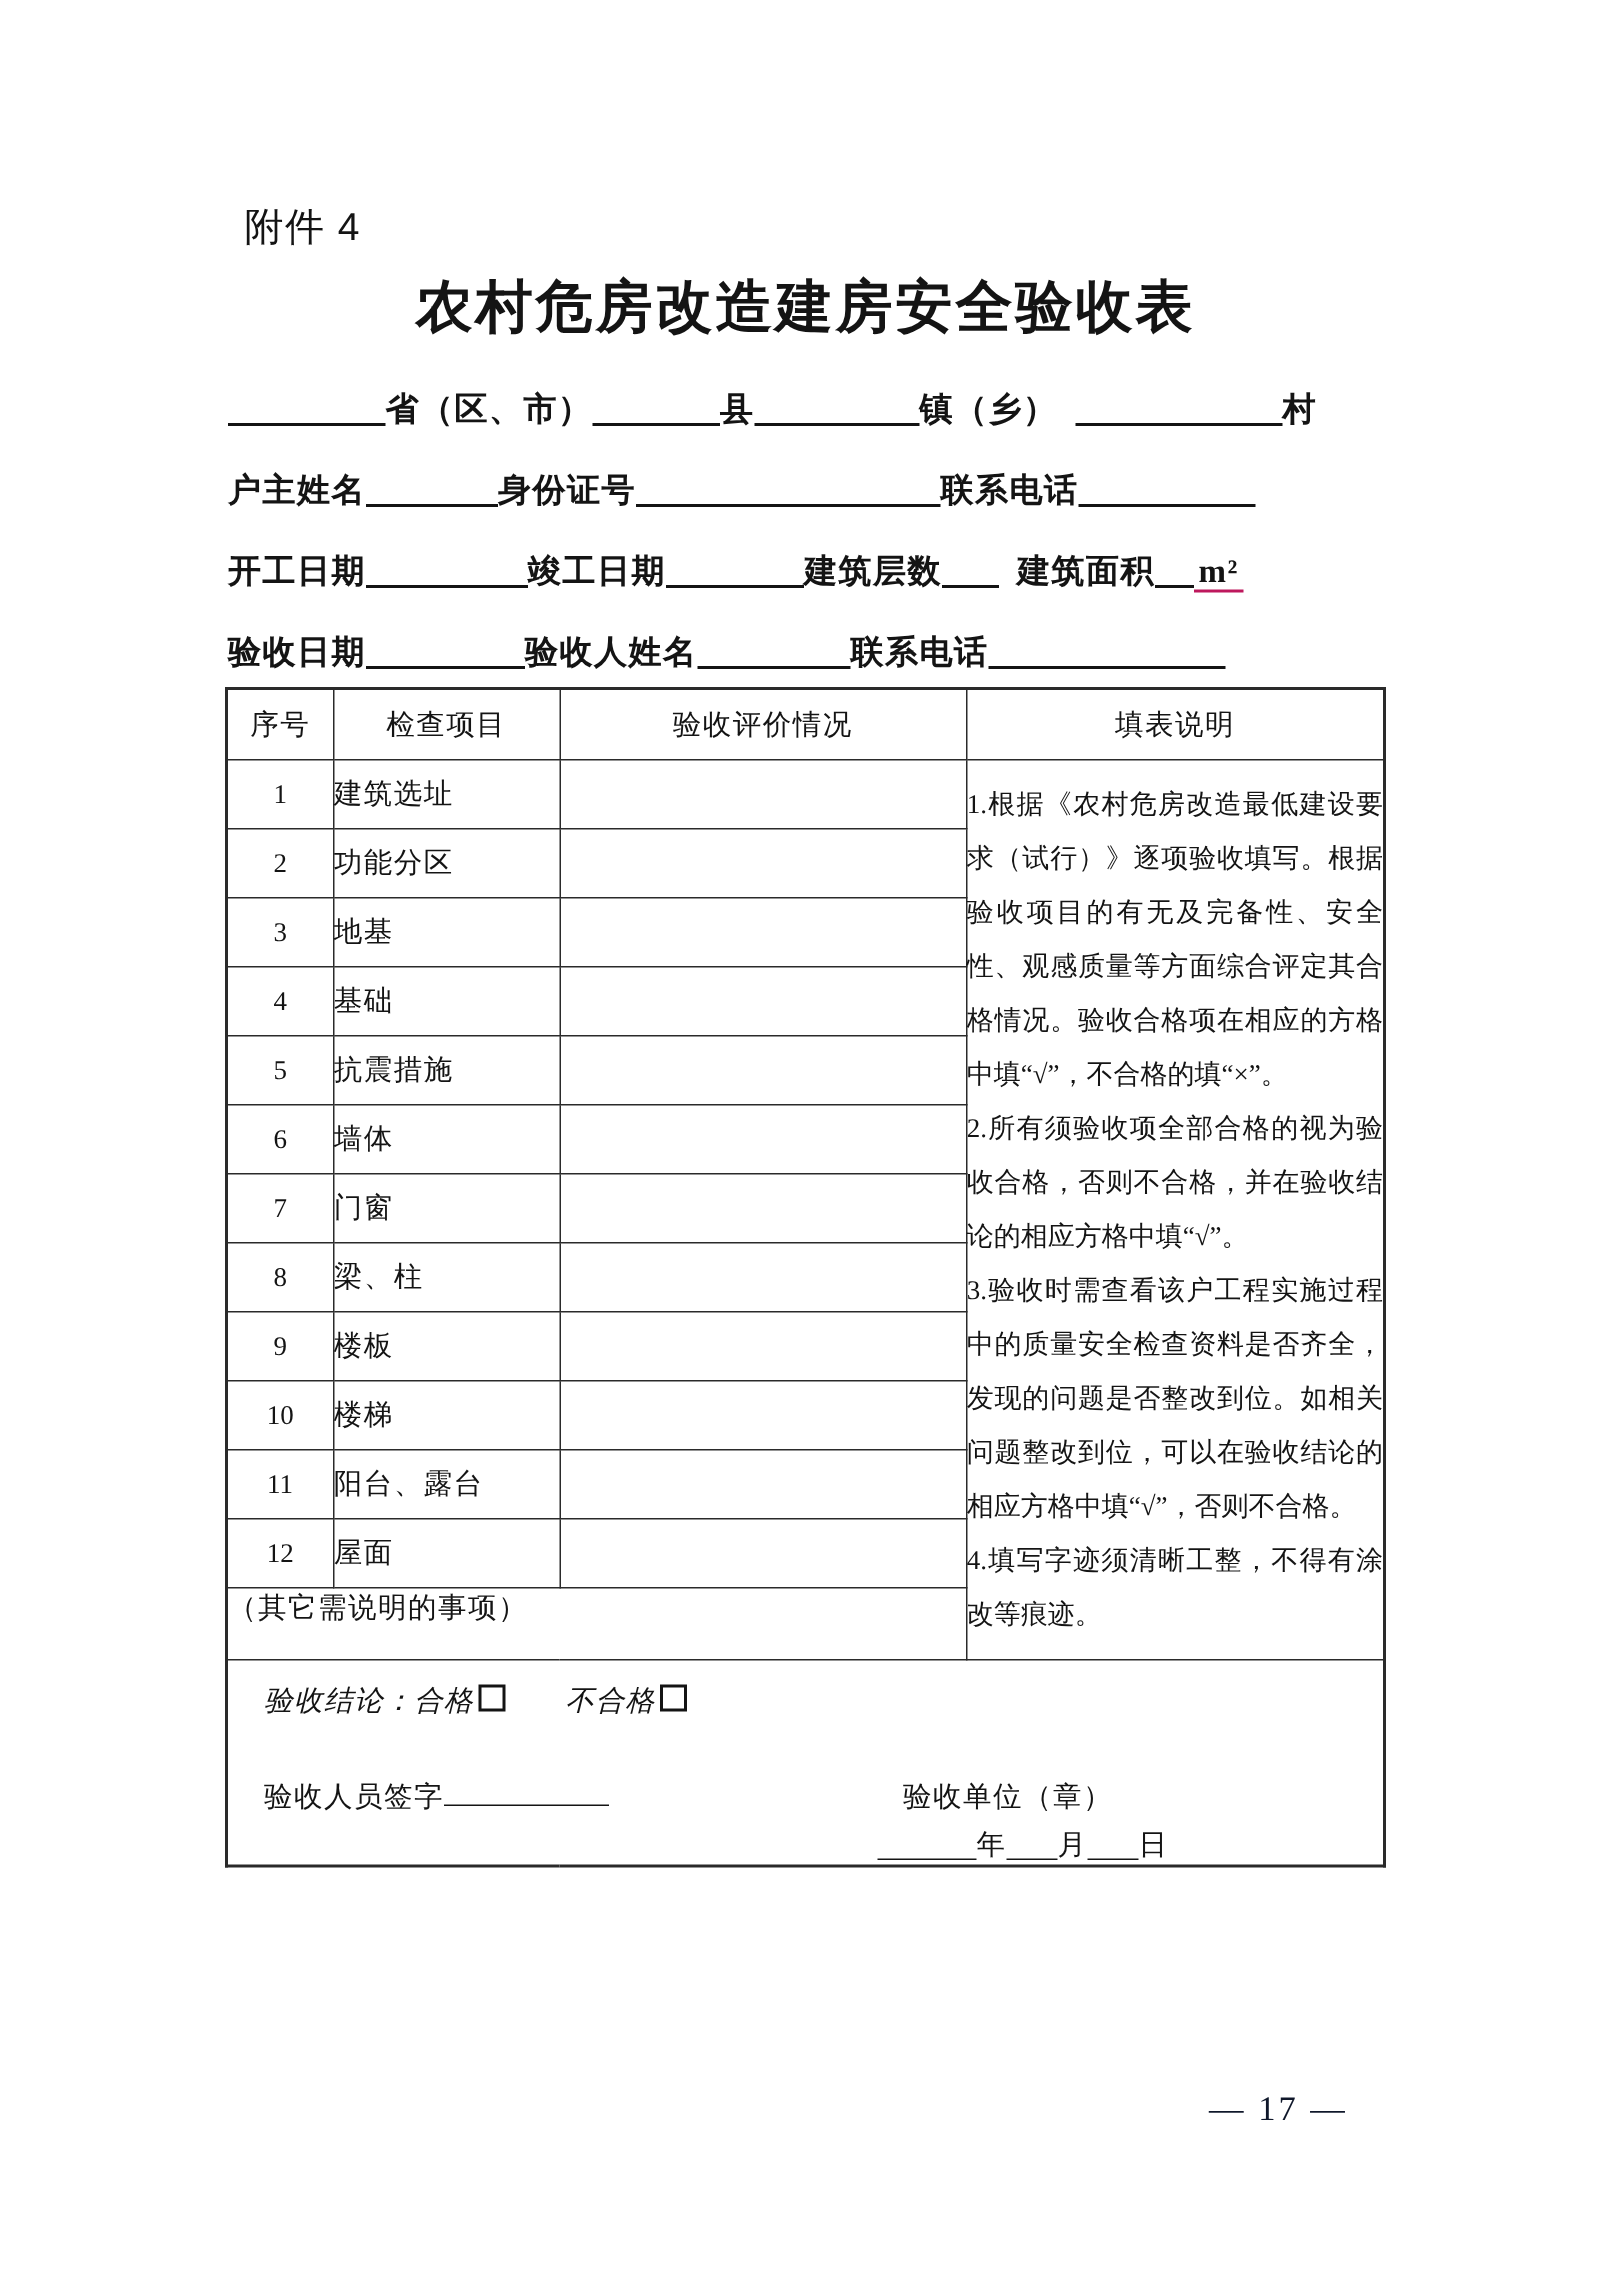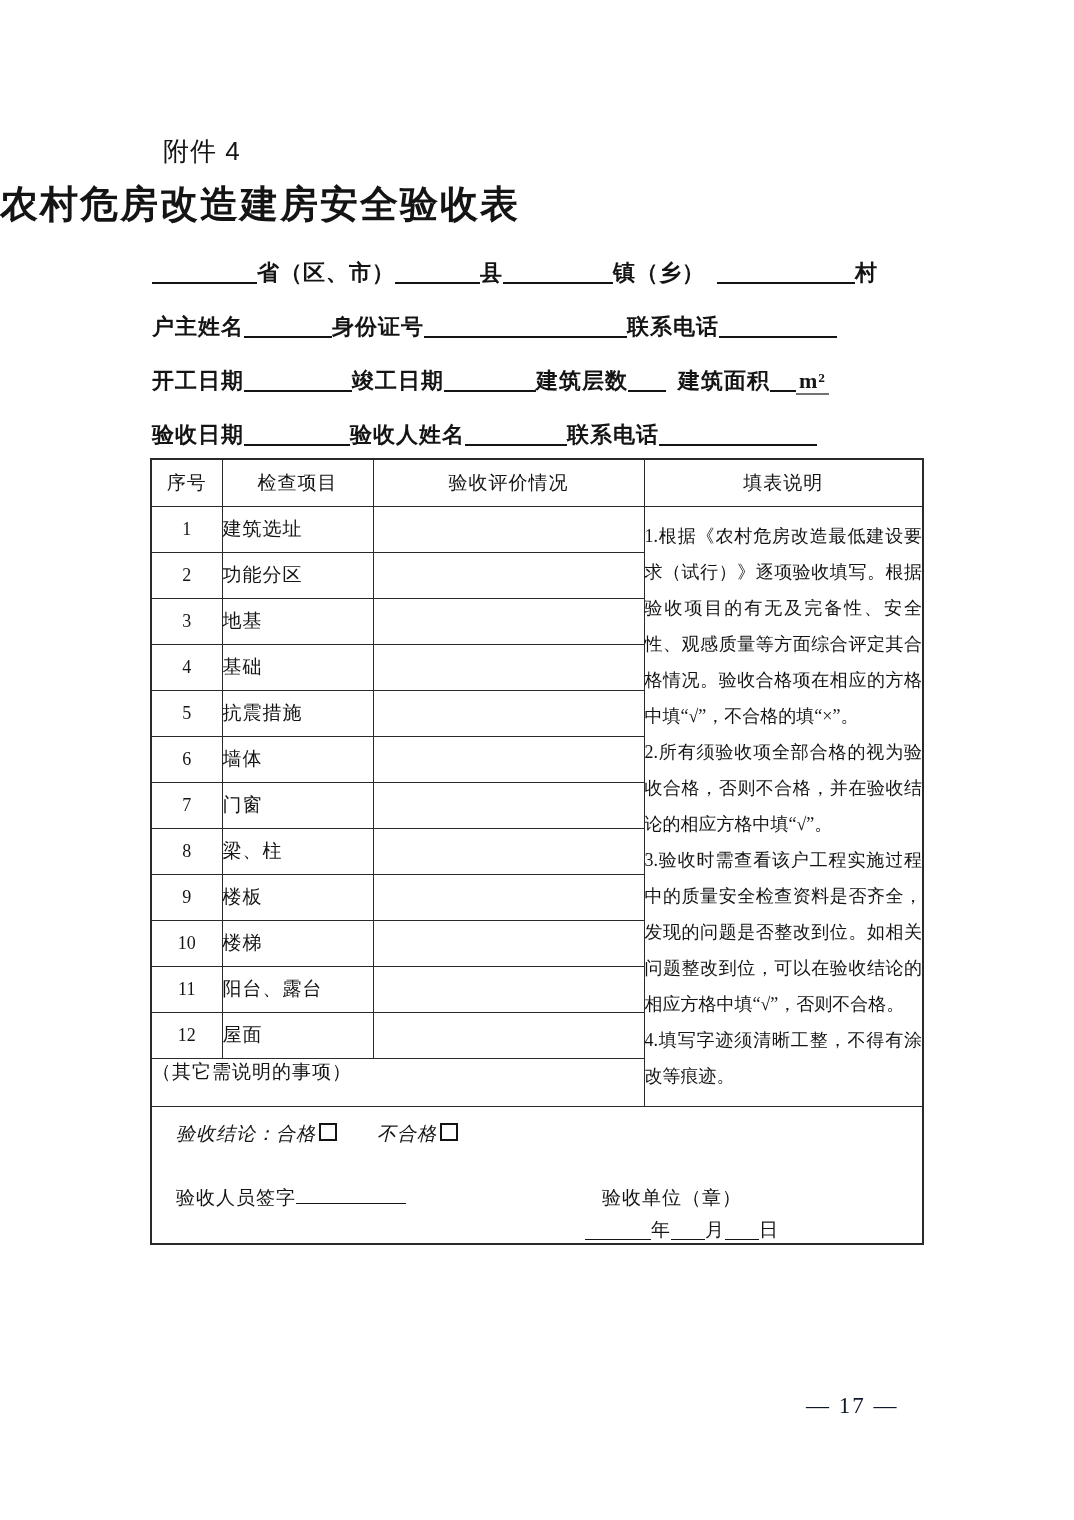--- a/index.html
+++ b/index.html
@@ -12,35 +12,35 @@
     overflow:hidden;
   }
   
   .attachment{
     position:absolute;left:163px;top:134px;
     font-family:"Liberation Sans","DejaVu Sans",sans-serif;
     font-weight:500;font-size:26px;letter-spacing:1px;
   }
   .doc-title{
     position:absolute;left:0;top:179px;width:100%;
-    text-align:left;font-size:38px;font-weight:bold;letter-spacing:2px;
+    text-align:center;font-size:38px;font-weight:bold;letter-spacing:2px;
   }
   
   .form-line{
     position:absolute;left:152px;
     font-size:22px;font-weight:bold;letter-spacing:1px;
     white-space:nowrap;
   }
   .blank{
     display:inline-block;height:0;
     border-bottom:2px solid #141414;
     vertical-align:-4px;
   }
   .blank-unit{
-    border-bottom:2px solid #737373;
+    border-bottom:2px solid #be185d;
     padding:0 3px;
   }
   .gap12{display:inline-block;width:12px;}
   
   table.acceptance{
     position:absolute;left:150px;top:458px;
     width:772px;border-collapse:collapse;table-layout:fixed;
     font-size:19px;
   }
   table.acceptance th,table.acceptance td{

